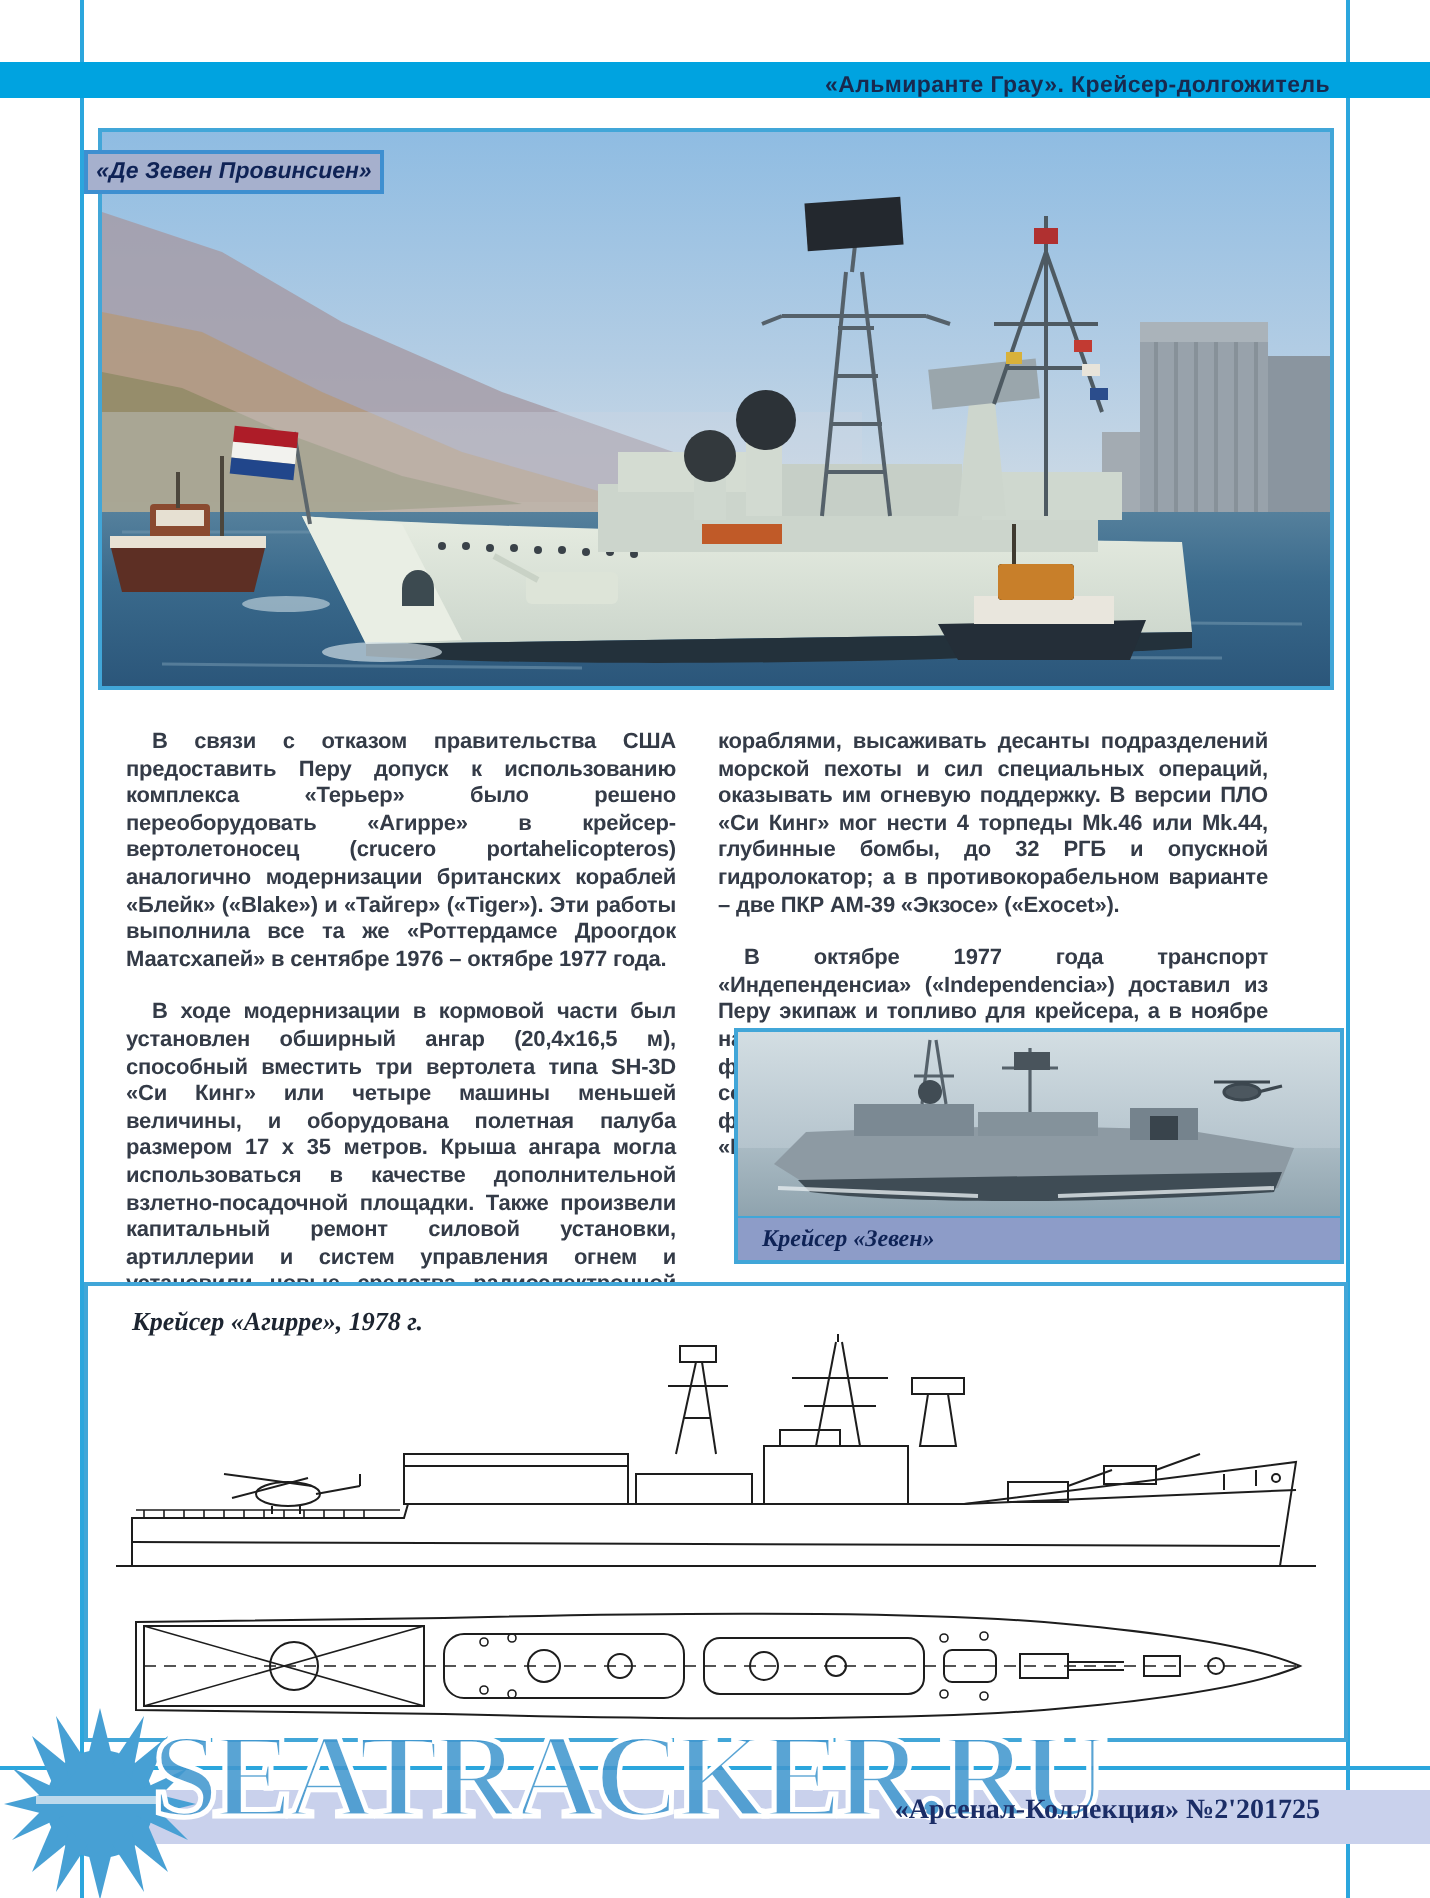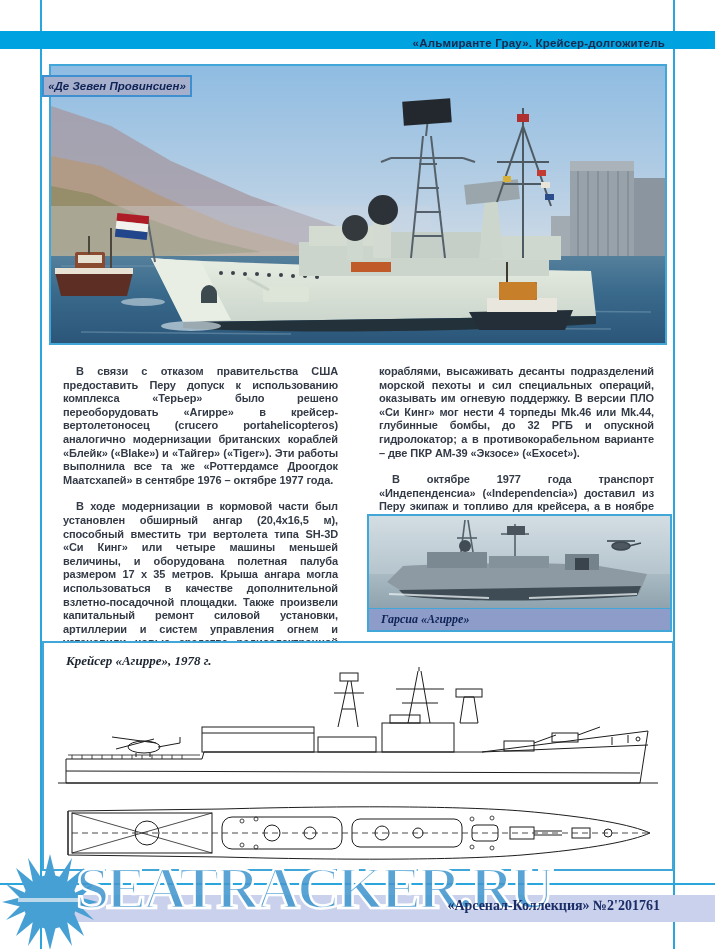--- a/index.html
+++ b/index.html
@@ -37,21 +37,21 @@
     font-size:11.5px;color:#0f2356;
   }
 
   
   .col{
     position:absolute;top:352px;width:301px;z-index:2;
     font-size:11px;line-height:13.6px;color:#343b47;font-weight:600;
     text-align:justify;letter-spacing:-0.1px;
   }
   .col.left{left:50px;}
-  .col.right{left:366px;}
+  .col.right{left:346px;}
   .col p{margin:13px;text-indent:13px;}
 
   
   .sec-photo-frame{
     position:absolute;left:367px;top:514px;width:305px;height:118px;z-index:2;
     border:2px solid #41a6d8;box-sizing:border-box;background:#c2cfd8;
   }
   .sec-photo-frame svg{display:block;}
   .sec-caption{
     position:absolute;left:0;bottom:0;width:100%;height:22px;background:#8d9cc8;
@@ -294,21 +294,21 @@
       <line x1="238" y1="25" x2="266" y2="25"></line>
       <line x1="260" y1="30" x2="272" y2="27"></line>
     </g>
 
     <g stroke="#e4ebee" stroke-width="2" opacity="0.8">
       <line x1="20" y1="78" x2="120" y2="82"></line>
         <line x1="160" y1="82" x2="268" y2="78"></line>
     </g>
   </svg>
   <div class="sec-caption">
-    <span>Гарсиа «Агирре»</span>
+    <span>Крейсер «Зевен»</span>
   </div>
 </div>
 
 <div class="drawing-box">
   <div class="drawing-caption">Крейсер «Агирре», 1978 г.</div>
   <svg class="drawing-side" width="612" height="132" viewBox="0 0 612 132">
     <g stroke="#1d1d1d" stroke-width="1" fill="none">
 
       <path d="M14,92 L150,92 L152,85 L430,85 L596,64 L588,116 L14,116 Z"></path>
       <line x1="6" y1="116" x2="606" y2="116"></line>
@@ -433,14 +433,14 @@
       <polygon points="106,68 80,56 86,48"></polygon>
     </g>
   </g>
   <rect x="30" y="46" width="64" height="4" fill="#bcd9ec"></rect>
 </svg>
 
 <div class="watermark">SEATRACKER.RU</div>
 
 <div class="footer-text">
   <span>«Арсенал-Коллекция» №2'2017</span>
-  <span>61</span>
+  <span>25</span>
 </div>
 
 </body></html>

